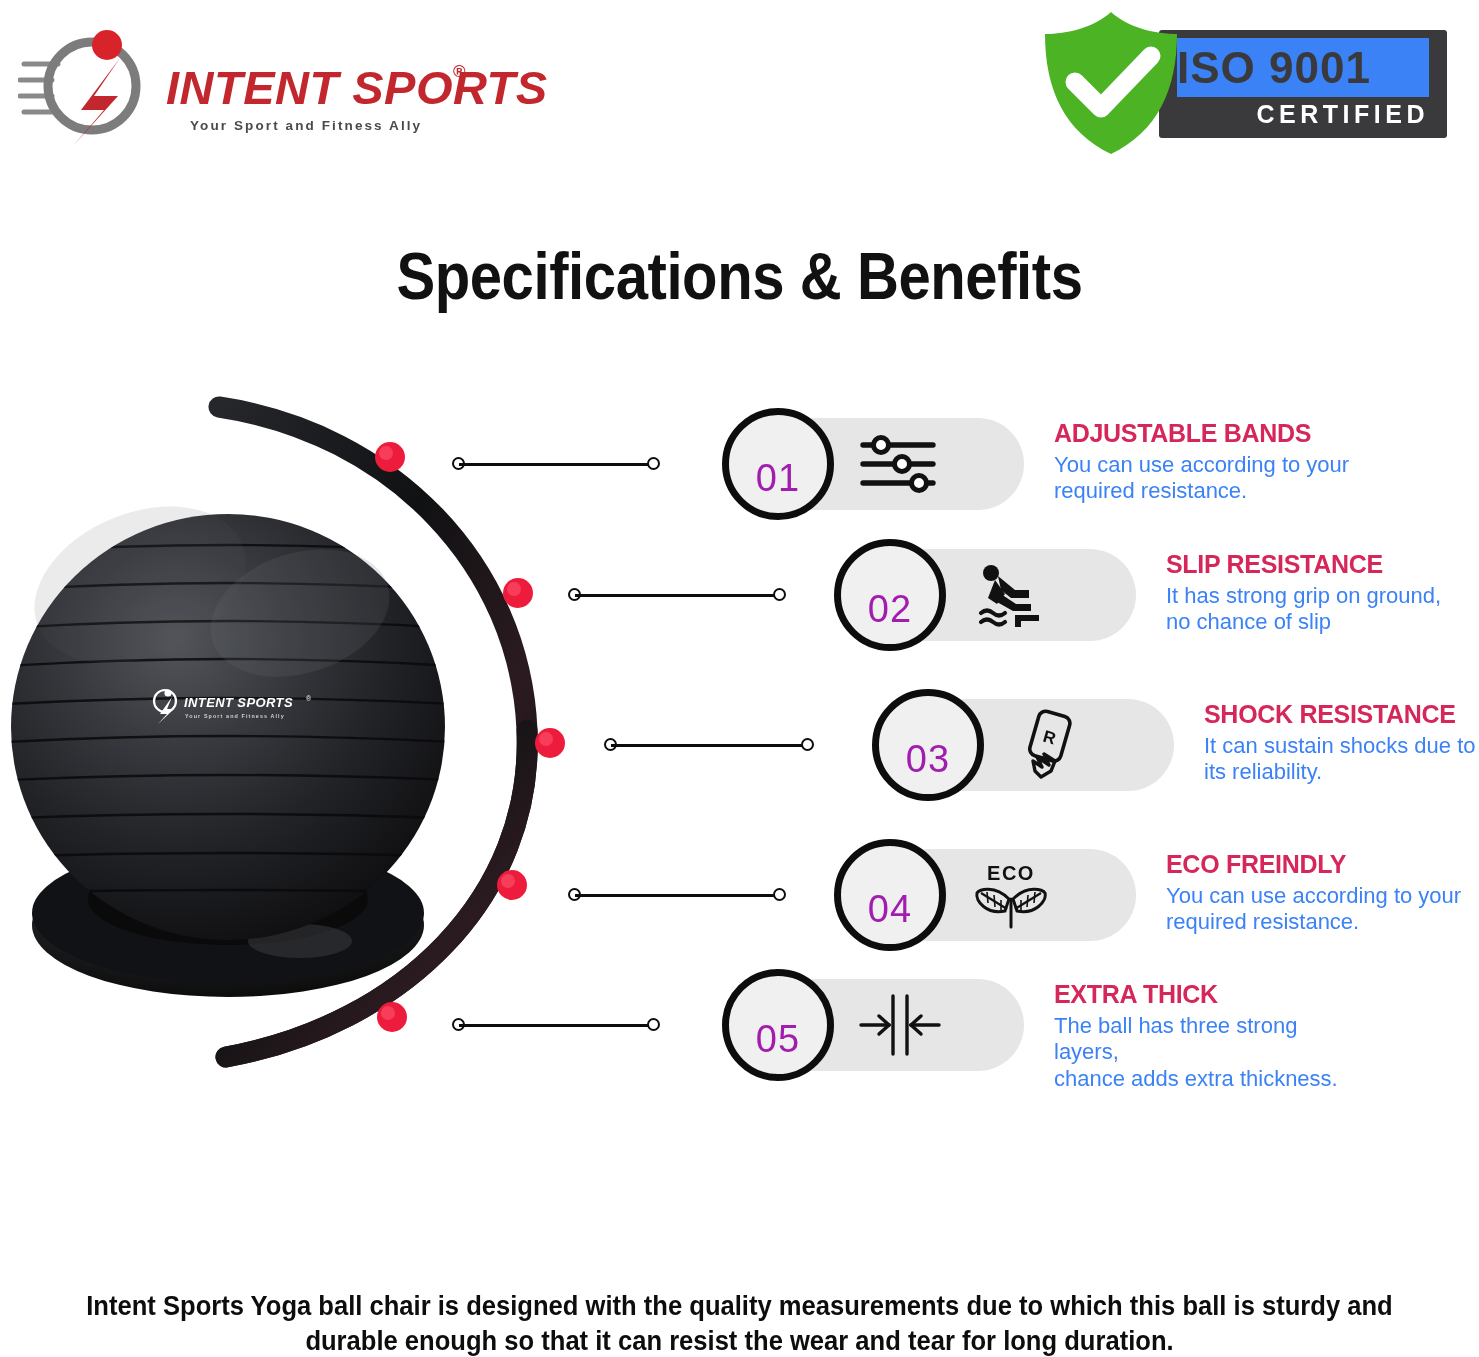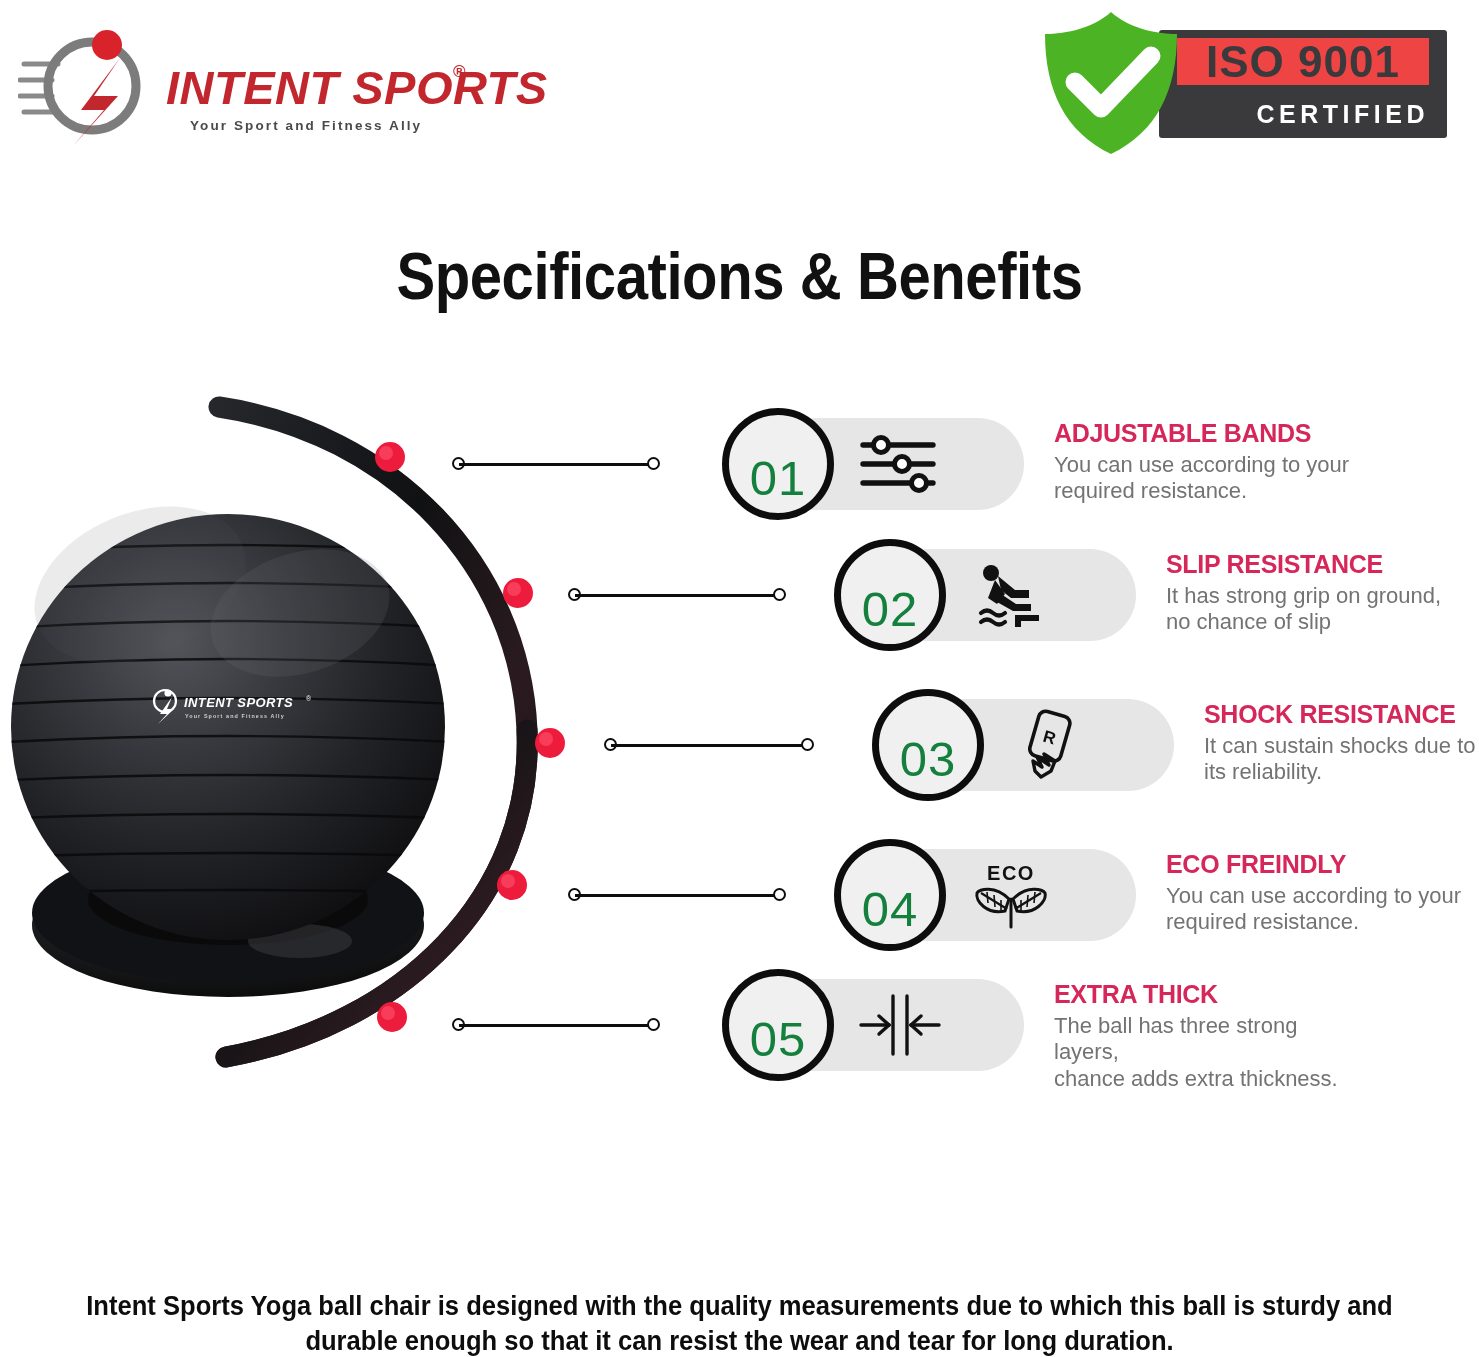--- a/index.html
+++ b/index.html
@@ -72,25 +72,24 @@
     width: 288px;
     height: 108px;
     background: #3a3a3c;
     border-radius: 3px;
   }
   #iso-badge .iso-main {
     position: absolute;
     left: 18px;
     top: 8px;
     width: 252px;
-    height: 47px;
-    background: #ef4444;
+    height: 59px;
+    background: #3b82f6;
     display: flex;
     align-items: center;
-    justify-content: center;
   }
   #iso-badge .iso-main span {
     font-family: "Liberation Sans", sans-serif;
     font-weight: bold;
     font-size: 44px;
     letter-spacing: 1px;
     color: #3a3a3c;
     line-height: 1;
   }
   #iso-badge .iso-sub {
@@ -165,23 +164,23 @@
     border-radius: 50%;
     border: 7px solid #0d0d0d;
     background: #f0f0f0;
     box-sizing: border-box;
     display: flex;
     align-items: center;
     justify-content: center;
   }
   .num-circle span {
     font-family: "Liberation Sans", sans-serif;
-    font-size: 49px;
+    font-size: 38px;
     font-weight: normal;
-    color: #15803d;
+    color: #a21caf;
     letter-spacing: 1px;
     line-height: 1;
     margin-top: 28px;
   }
   .feat-icon {
     position: absolute;
     left: 120px;
     top: 10px;
     width: 90px;
     height: 72px;
@@ -200,21 +199,21 @@
     font-weight: bold;
     font-size: 25px;
     letter-spacing: -0.3px;
     color: #d6275a;
     line-height: 1.1;
     white-space: nowrap;
   }
   .feat-body {
     font-family: "Liberation Sans", sans-serif;
     font-size: 22px;
-    color: #737373;
+    color: #3b82f6;
     line-height: 1.22;
     margin-top: 4px;
   }
 
   
   .leader {
     position: absolute;
     height: 14px;
   }
   .leader .lline {

